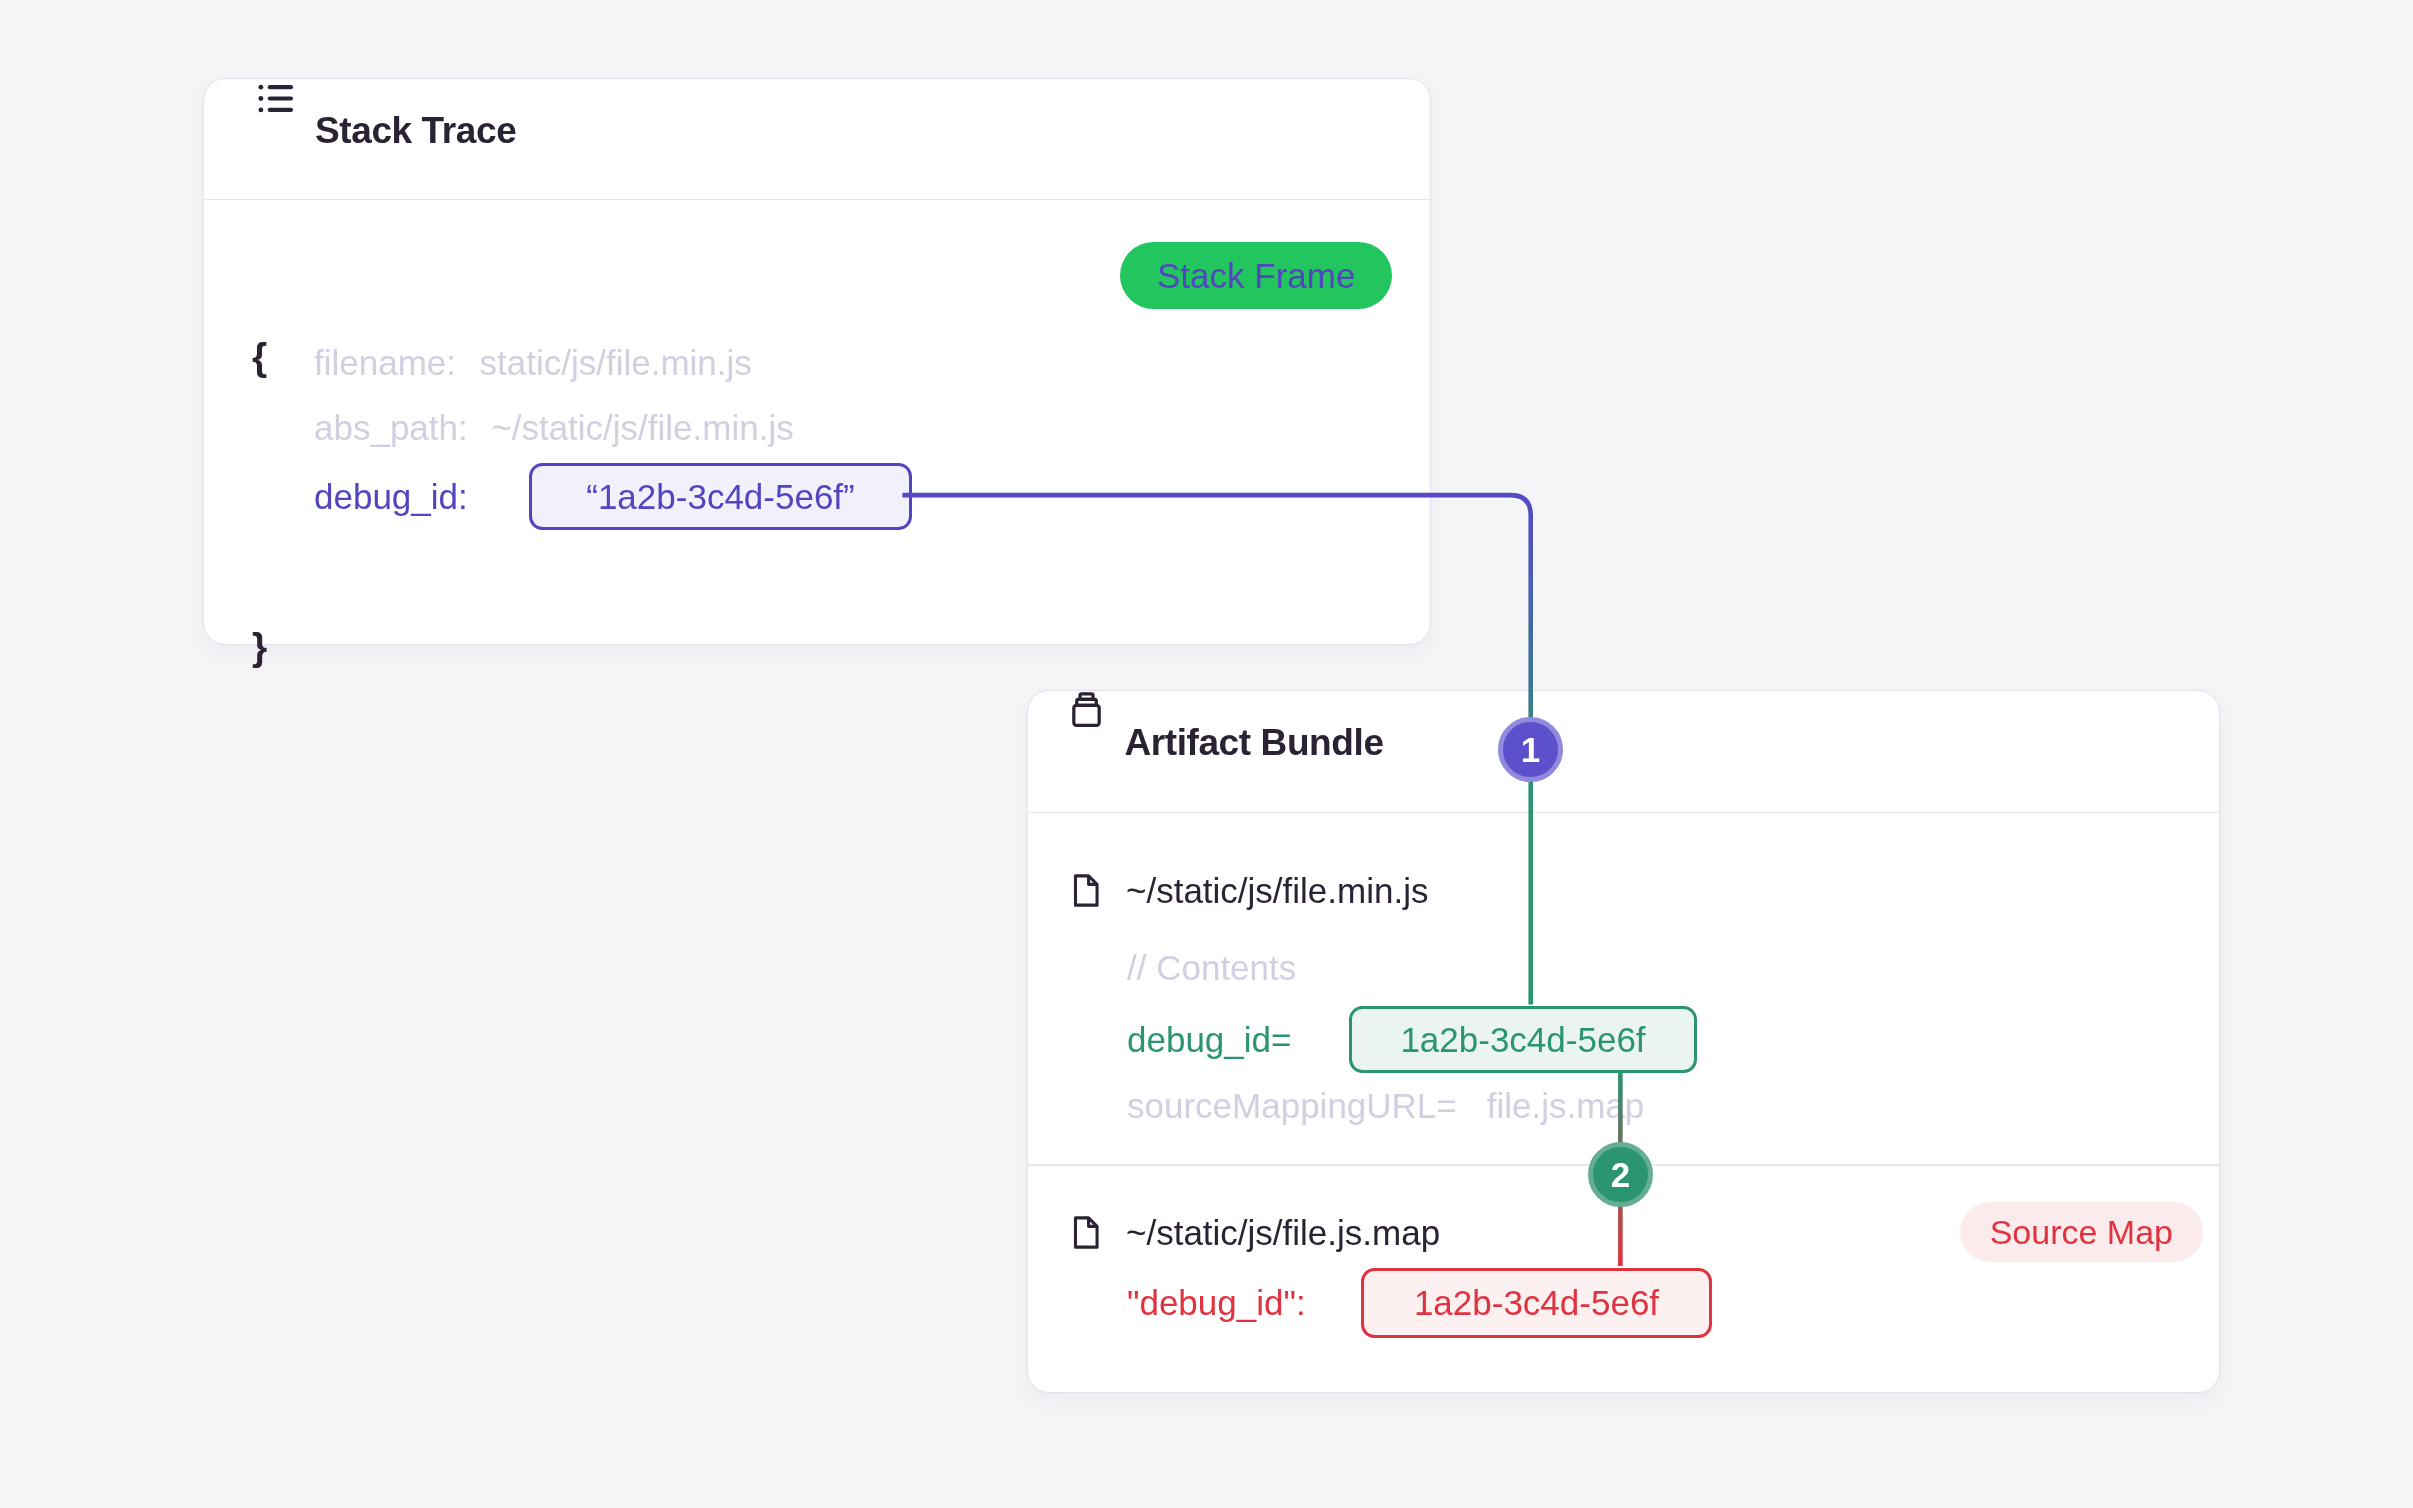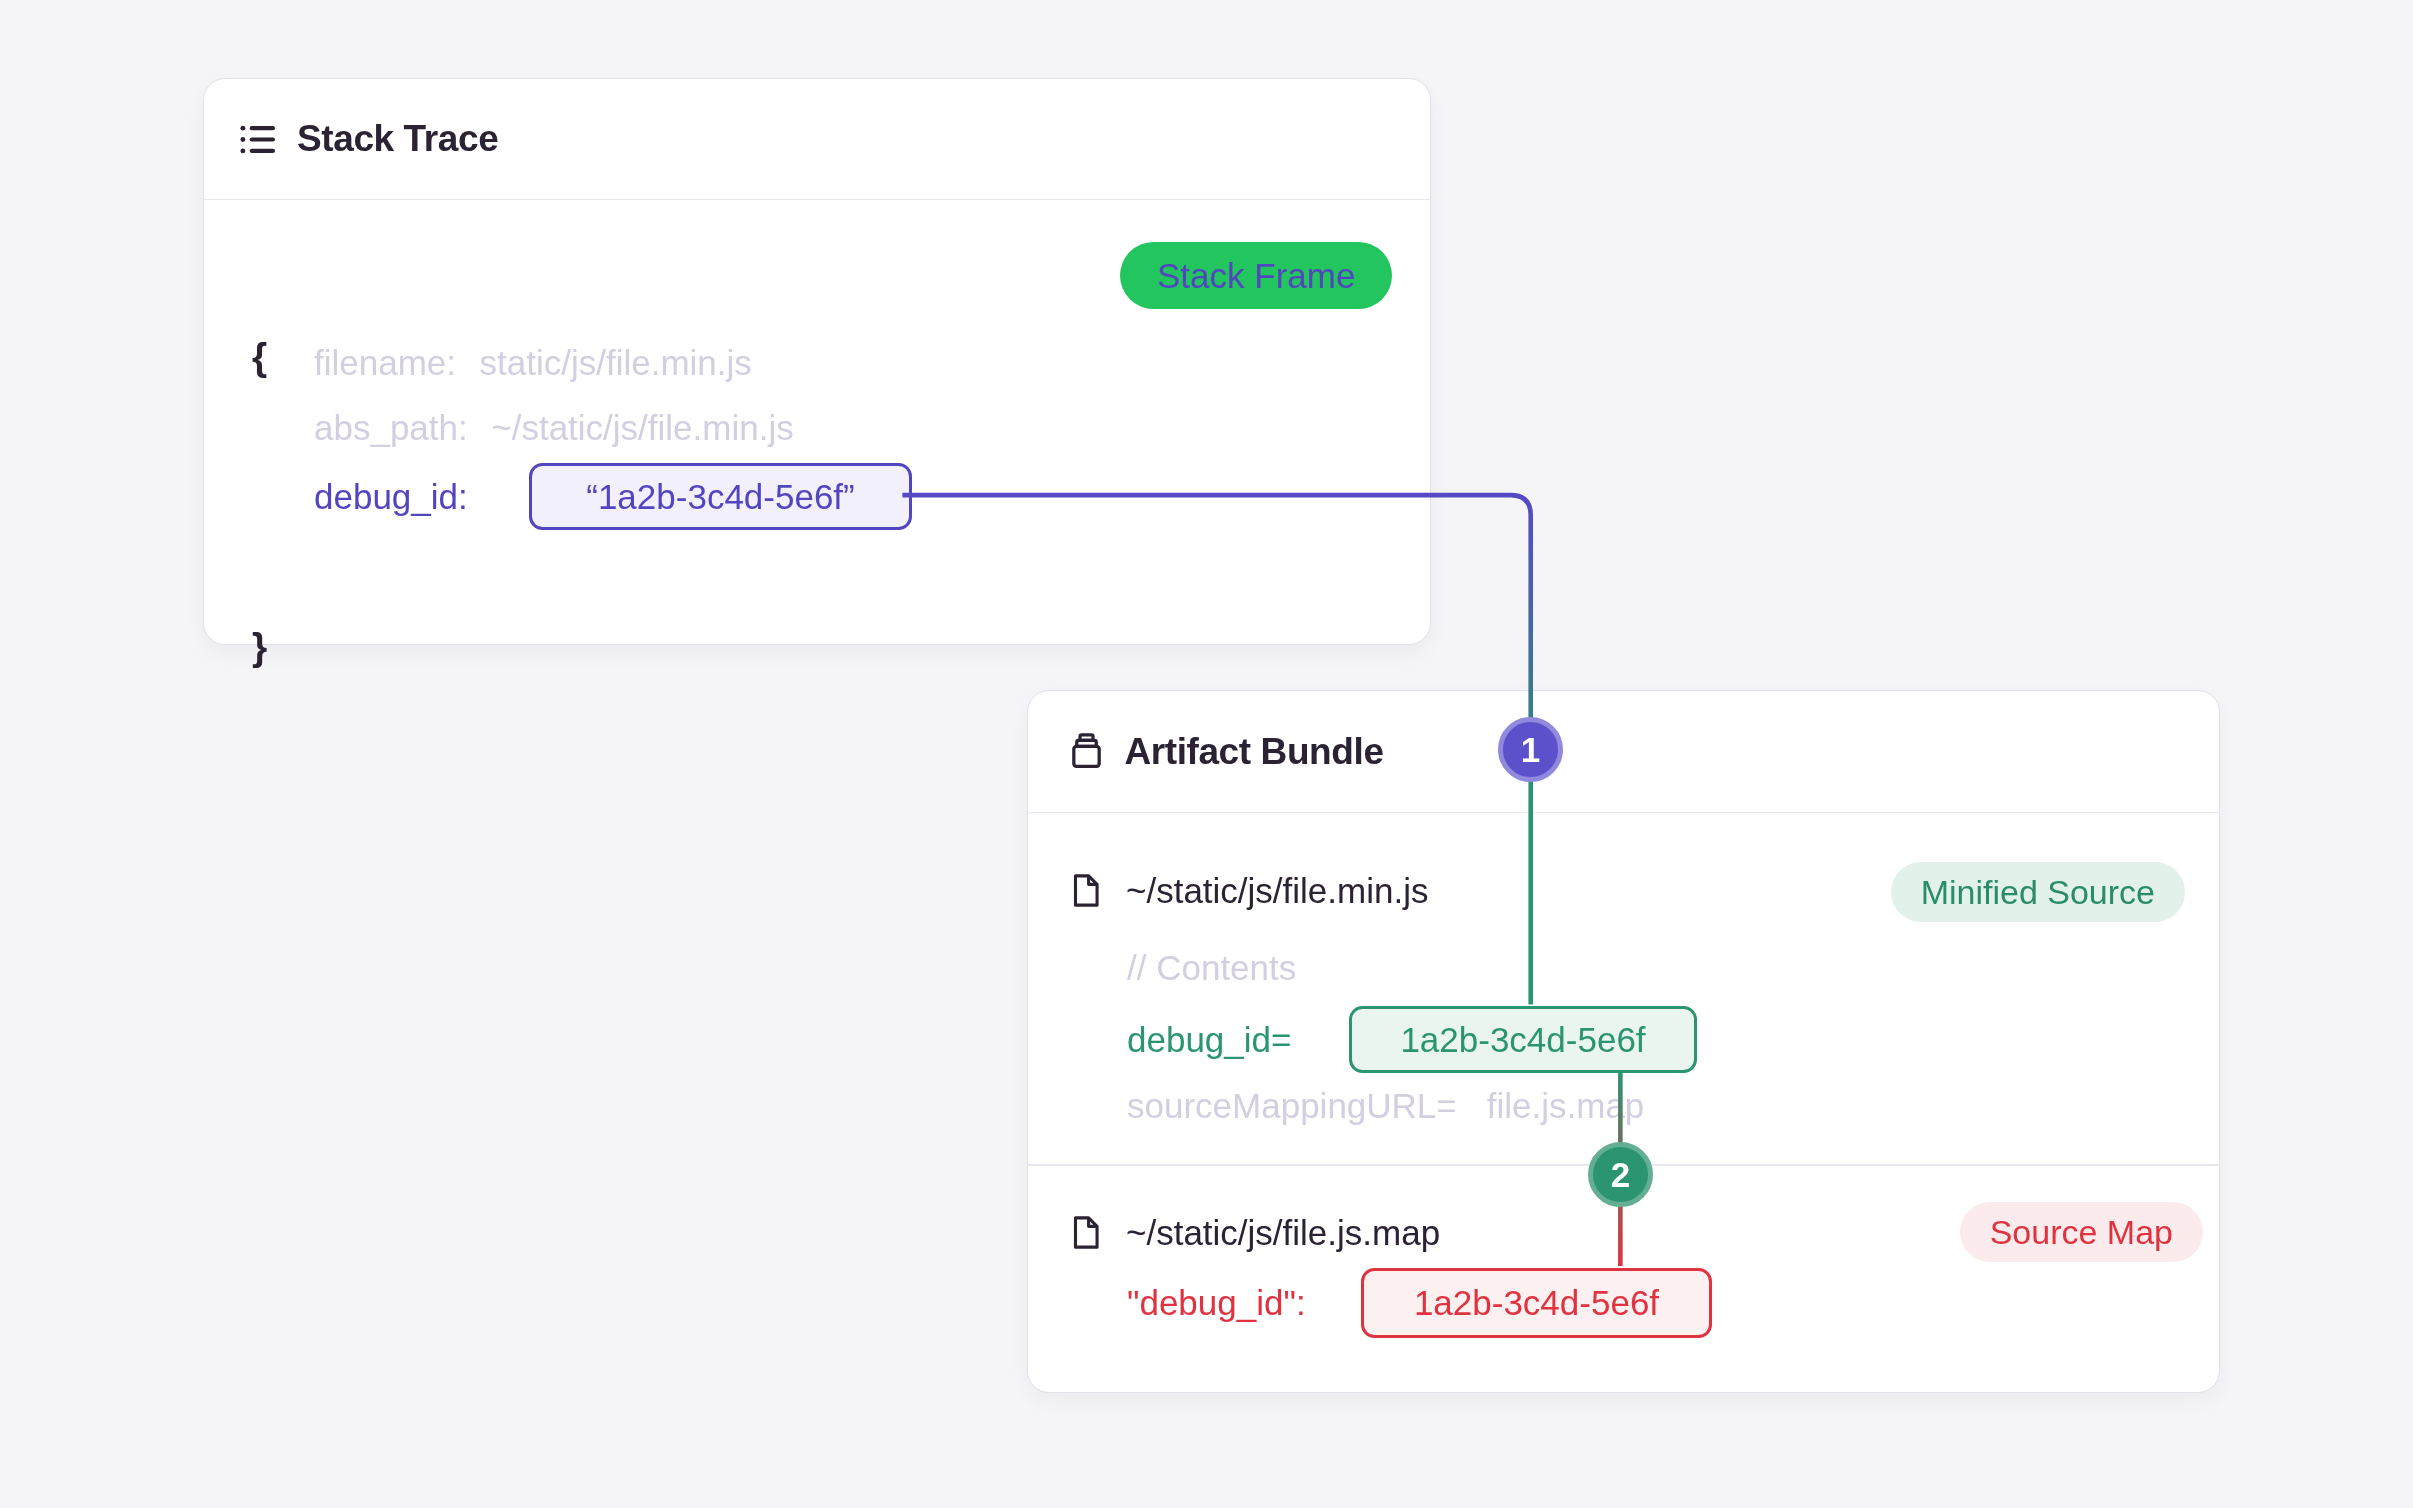--- a/index.html
+++ b/index.html
@@ -14,22 +14,22 @@
     position:absolute;
     background:#ffffff;
     border:1.7px solid #e3dfeb;
     border-radius:22px;
     box-shadow:0 8.4px 18.4px rgba(70,60,100,0.05);
     box-sizing:border-box;
   }
   
   .stack-card{left:203px;top:78px;width:1228px;height:567px;}
   .card-header{
-    display:flex;align-items:center;
-    height:121px;padding:0 34px 0 34px;gap:20px;
+    display:flex;align-items:flex-start;
+    height:121px;padding:0 34px 0 52px;gap:20px;
     border-bottom:1.7px solid #eae6f0;box-sizing:border-box;
   }
   .card-title{font-size:37px;font-weight:700;color:#2b2233;letter-spacing:-0.4px;white-space:nowrap;}
   .hicon{width:39px;height:39px;flex:0 0 auto;color:#2b2233;display:block;}
   .brace{position:absolute;font-size:39px;line-height:44px;font-weight:600;color:#2b2233;}
   .brace.open{left:48px;top:256px;}
   .brace.close{left:48px;top:546px;}
   .code-row{position:absolute;display:flex;align-items:center;gap:23.5px;font-size:35px;line-height:42px;white-space:nowrap;}
   .muted{color:#d3cee0;}
   .row-filename{left:110px;top:263px;}
@@ -135,21 +135,20 @@
 
     <div class="file-line file-line-1">
       <svg class="ficon" viewBox="0 0 24 24">
         <g fill="none" stroke="currentColor" stroke-width="2" stroke-linejoin="round">
           <path d="M5.5 2.5 H14 L19.5 8 V21.5 H5.5 Z"></path>
           <path d="M14 2.5 V8 H19.5"></path>
         </g>
       </svg>
       <span>~/static/js/file.min.js</span>
     </div>
-    <span class="pill tag-green">Minified Source</span>
 
     <div class="code-row row-comment">
       <span class="muted">// Contents</span>
     </div>
 
     <div class="code-row row-debug-green">
       <span class="code-label">debug_id=</span>
       <span class="value-box green">1a2b-3c4d-5e6f</span>
     </div>
 

